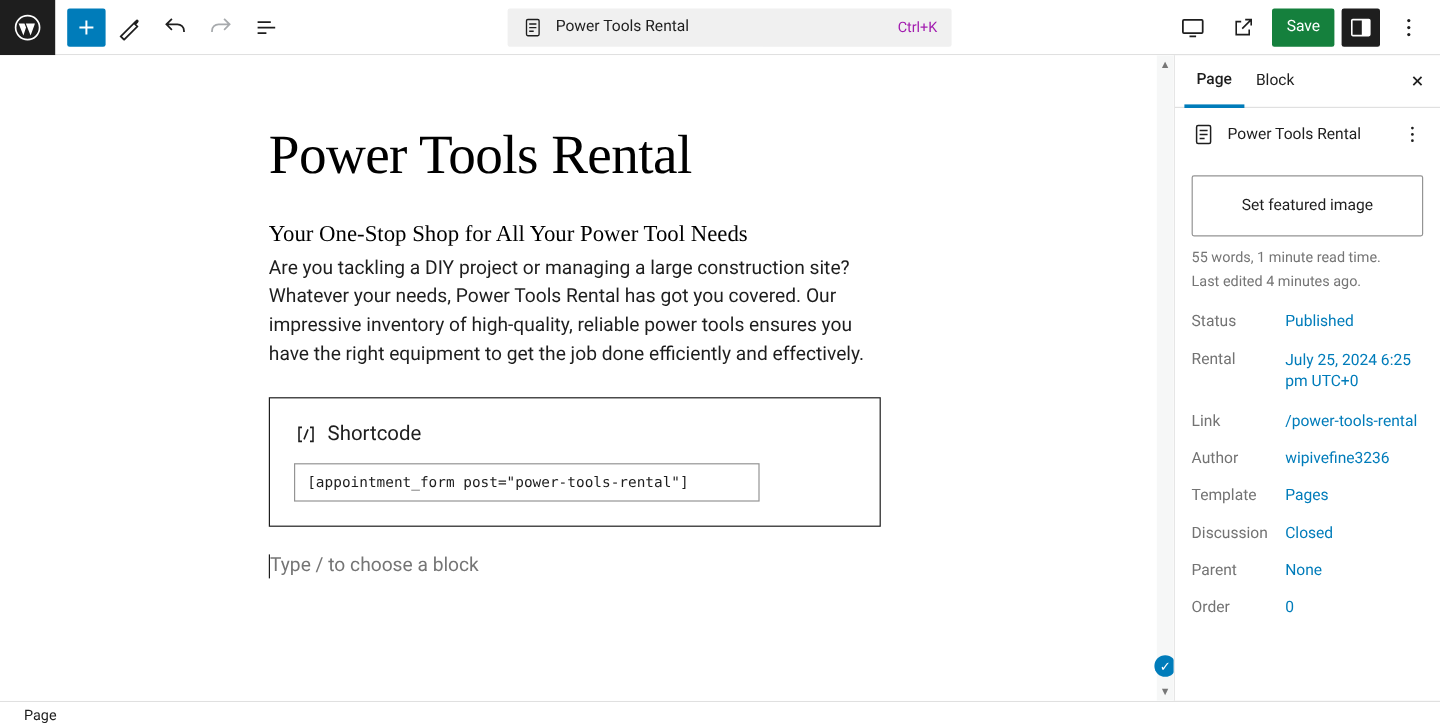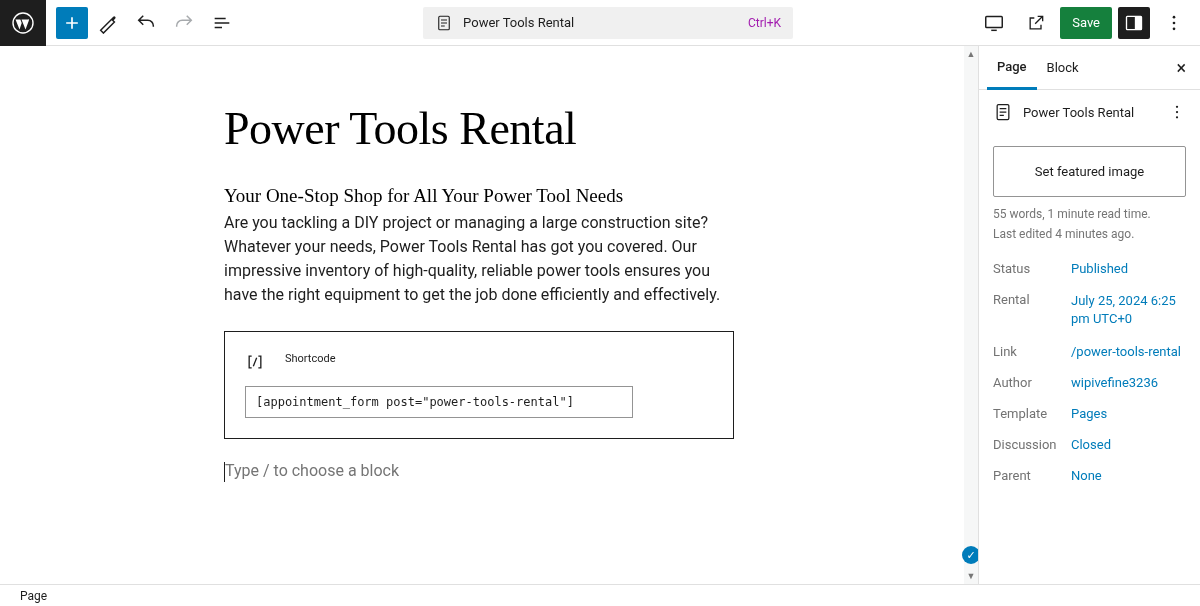--- a/index.html
+++ b/index.html
@@ -26,21 +26,21 @@
 
 .main { flex: 1; display: flex; min-height: 0; }
 .canvas-wrap { flex: 1; position: relative; background: #fff; overflow: hidden; }
 .canvas-scroll { position: absolute; top: 0; left: 0; right: 14px; bottom: 0; overflow: hidden; }
 .canvas { padding: 56px 0 0 224px; max-width: 960px; }
 .post-title { font-family: Georgia, "Times New Roman", serif; font-size: 46px; font-weight: 400; color: #000; letter-spacing: -0.5px; }
 .post-subtitle { font-family: Georgia, "Times New Roman", serif; font-size: 19px; font-weight: 400; color: #000; margin-top: 30px; }
 .post-text { font-size: 16px; line-height: 1.5; color: #1e1e1e; margin-top: 4px; max-width: 510px; }
 
 .shortcode-block { border: 1px solid #1e1e1e; margin-top: 24px; width: 510px; padding: 20px; }
-.sc-head { display: flex; align-items: flex-start; gap: 20px; font-size: 11px; color: #1e1e1e; margin-bottom: 14px; }
+.sc-head { display: flex; align-items: flex-end; gap: 8px; font-size: 17px; color: #1e1e1e; margin-bottom: 14px; }
 .sc-input { border: 1px solid #949494; padding: 8px 10px; font-family: Menlo, Consolas, monospace; font-size: 12px; color: #1e1e1e; width: 388px; }
 
 .block-placeholder { margin-top: 22px; font-size: 16px; color: #757575; }
 .cursor-bar { display: inline-block; border-left: 1px solid #1e1e1e; height: 20px; vertical-align: middle; }
 
 .scroll-track { position: absolute; top: 0; right: 0; width: 14px; bottom: 0; background: #f6f7f7; display: flex; flex-direction: column; align-items: center; }
 .scroll-arrow { width: 14px; height: 14px; display: flex; align-items: center; justify-content: center; color: #777; font-size: 9px; margin-top: 1px; margin-bottom: 1px;}
 .scroll-thumb { width: 10px; flex: 1; }
 .check-badge { width: 18px; height: 18px; border-radius: 50%; background: #007cba; display: flex; align-items: center; justify-content: center; color: #fff; font-size: 11px; margin-bottom: 4px; }
 
@@ -231,19 +231,23 @@
           <div class="v">Pages</div>
         </div>
       <div class="kv">
           <div class="k">Discussion</div>
           <div class="v">Closed</div>
         </div>
       <div class="kv">
           <div class="k">Parent</div>
           <div class="v">None</div>
         </div>
+      <div class="kv">
+          <div class="k">Order</div>
+          <div class="v">0</div>
+        </div>
     </div>
   </div>
 
   <div class="footer">
     <span>Page</span>
   </div>
 </div>
 
 </body></html>

